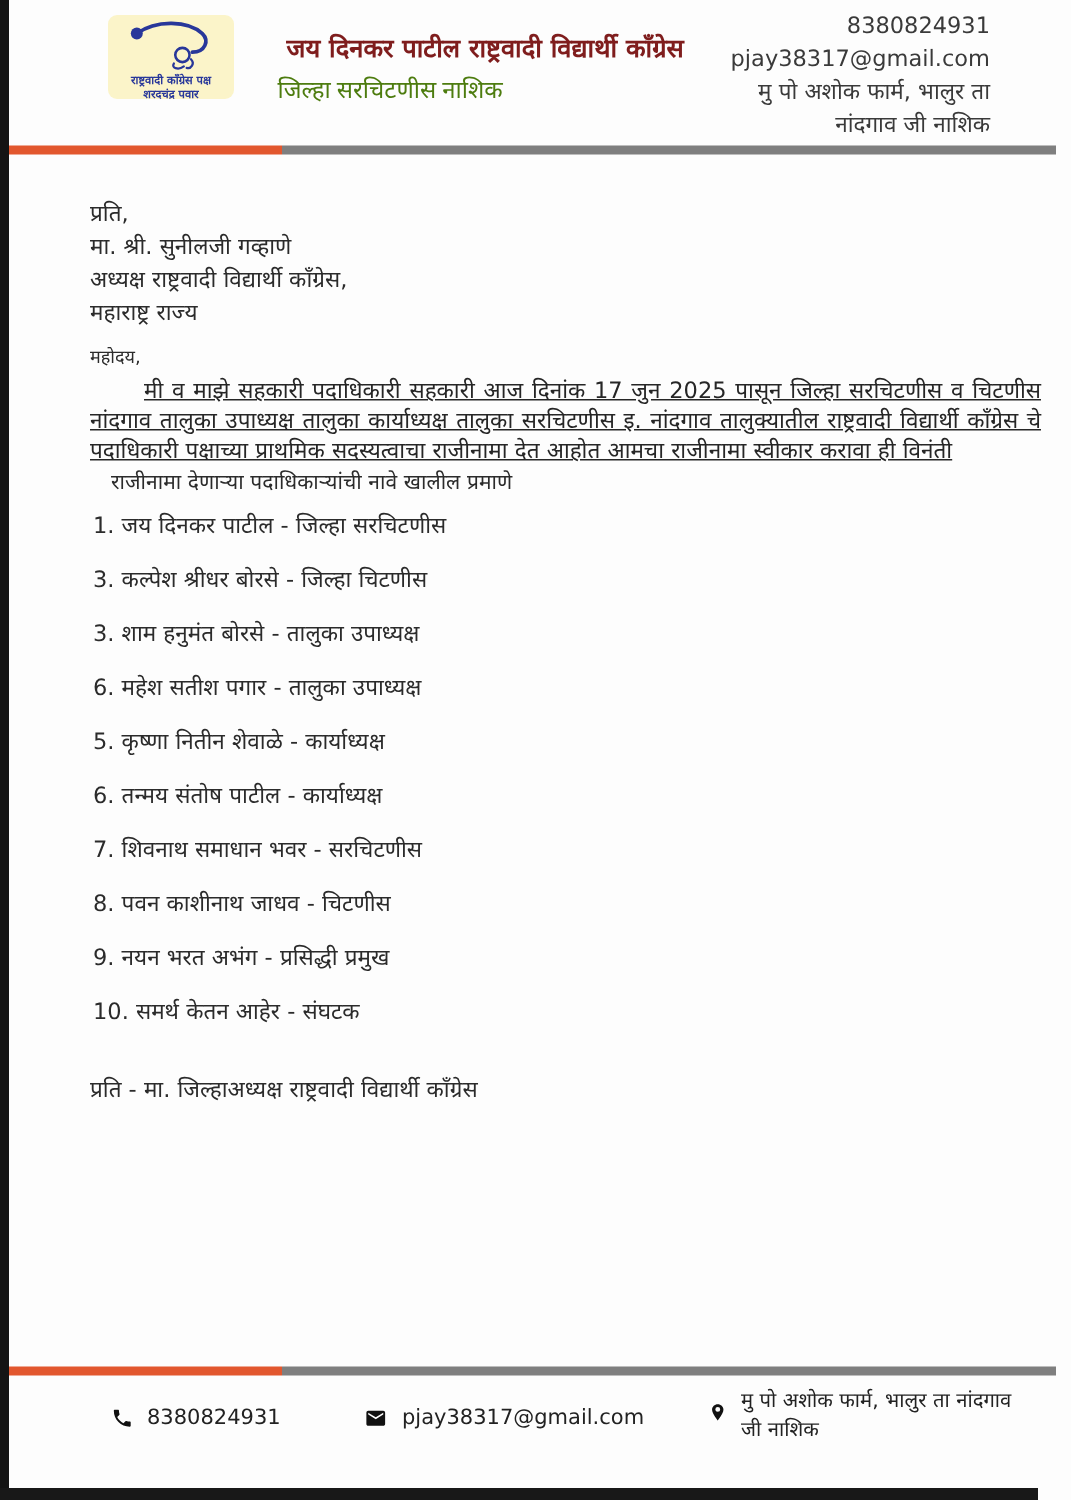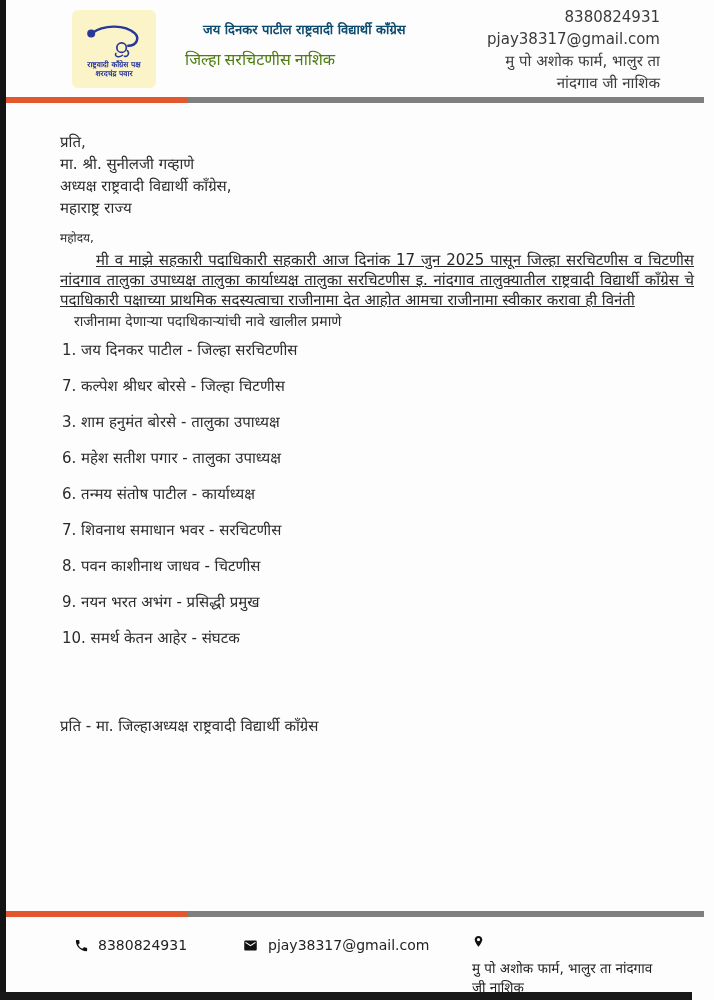--- a/index.html
+++ b/index.html
@@ -14,27 +14,27 @@
     --divgray:#7f7f7f;
     --logobg:#fbf4c9;
     --logoblue:#28379a;
   }
   
   .edge-left{position:absolute;left:0;top:0;width:6px;height:1000px;background:#141414;}
   .edge-bottom{position:absolute;left:0;top:992px;width:692px;height:8px;background:#181818;}
 
   
   .logo-box{
-    position:absolute;left:72px;top:10px;width:84px;height:78px;
+    position:absolute;left:72px;top:10px;width:84px;height:56px;
     background:var(--logobg);border-radius:6px;
     display:flex;flex-direction:column;align-items:center;justify-content:center;
   }
   .logo-art{flex:0 0 auto;margin-top:2px;}
   .logo-text{font-size:7.5px;font-weight:bold;color:var(--logoblue);text-align:center;line-height:9px;}
-  .hdr-title{position:absolute;left:203px;top:20px;font-size:13px;font-weight:bold;color:#0c4a6e;}
+  .hdr-title{position:absolute;left:191px;top:20px;font-size:17px;font-weight:bold;color:#7f1d1d;}
   .hdr-subtitle{position:absolute;left:185px;top:48px;font-size:16px;color:#4d7c0f;font-family:Liberation Serif, serif;}
   .hdr-contact{
     position:absolute;right:54px;top:6px;text-align:right;
     font-size:15px;line-height:22px;color:#3a3a3a;
   }
   
   .divider-orange{position:absolute;height:6px;background:var(--accent);}
   .divider-gray{position:absolute;height:6px;background:var(--divgray);}
   .hd-o{left:6px;top:97px;width:182px;}
   .hd-g{left:188px;top:97px;width:516px;}
@@ -50,21 +50,21 @@
   }
   .list-intro{position:absolute;left:74px;top:311px;font-size:14px;}
   .res-list{position:absolute;left:62px;top:339px;font-size:15px;}
   .res-item{height:22px;margin-bottom:14px;}
   .closing{position:absolute;left:60px;top:715px;font-size:15px;}
 
   
   .ft-group{position:absolute;display:flex;align-items:center;gap:9px;font-size:14px;color:#222;}
   .ft-phone{left:74px;top:937px;}
   .ft-email{left:242px;top:937px;}
-  .ft-loc{left:472px;top:925px;align-items:flex-start;flex-direction:column;}
+  .ft-loc{left:472px;top:925px;align-items:flex-start;}
   .ft-loc .pin{margin-top:8px;}
   .ft-addr{font-size:13.5px;line-height:19px;width:190px;color:#222;}
   .icon{display:inline-flex;flex:0 0 auto;}
 </style>
 </head>
 <body>
 
 <div class="edge-left"></div>
 <div class="edge-bottom"></div>
 
@@ -97,23 +97,24 @@
 <div class="salutation">प्रति,
 मा. श्री. सुनीलजी गव्हाणे
 अध्यक्ष राष्ट्रवादी विद्यार्थी काँग्रेस,
 महाराष्ट्र राज्य</div>
 <div class="greeting">महोदय,</div>
 <div class="body-par">मी व माझे सहकारी पदाधिकारी सहकारी आज दिनांक 17 जुन 2025 पासून जिल्हा सरचिटणीस व चिटणीस नांदगाव तालुका उपाध्यक्ष तालुका कार्याध्यक्ष तालुका सरचिटणीस इ. नांदगाव तालुक्यातील राष्ट्रवादी विद्यार्थी काँग्रेस चे पदाधिकारी पक्षाच्या प्राथमिक सदस्यत्वाचा राजीनामा देत आहोत आमचा राजीनामा स्वीकार करावा ही विनंती</div>
 <div class="list-intro">राजीनामा देणाऱ्या पदाधिकाऱ्यांची नावे खालील प्रमाणे</div>
 
 <div class="res-list">
   <div class="res-item">1. जय दिनकर पाटील - जिल्हा सरचिटणीस</div>
-  <div class="res-item">7. कल्पेश श्रीधर बोरसे - जिल्हा चिटणीस</div>
+  <div class="res-item">3. कल्पेश श्रीधर बोरसे - जिल्हा चिटणीस</div>
   <div class="res-item">3. शाम हनुमंत बोरसे - तालुका उपाध्यक्ष</div>
   <div class="res-item">6. महेश सतीश पगार - तालुका उपाध्यक्ष</div>
+  <div class="res-item">5. कृष्णा नितीन शेवाळे - कार्याध्यक्ष</div>
   <div class="res-item">6. तन्मय संतोष पाटील - कार्याध्यक्ष</div>
   <div class="res-item">7. शिवनाथ समाधान भवर - सरचिटणीस</div>
   <div class="res-item">8. पवन काशीनाथ जाधव - चिटणीस</div>
   <div class="res-item">9. नयन भरत अभंग - प्रसिद्धी प्रमुख</div>
   <div class="res-item">10. समर्थ केतन आहेर - संघटक</div>
 </div>
 
 <div class="closing">प्रति - मा. जिल्हाअध्यक्ष राष्ट्रवादी विद्यार्थी काँग्रेस</div>
 
 <div class="divider-orange ft-o"></div>

